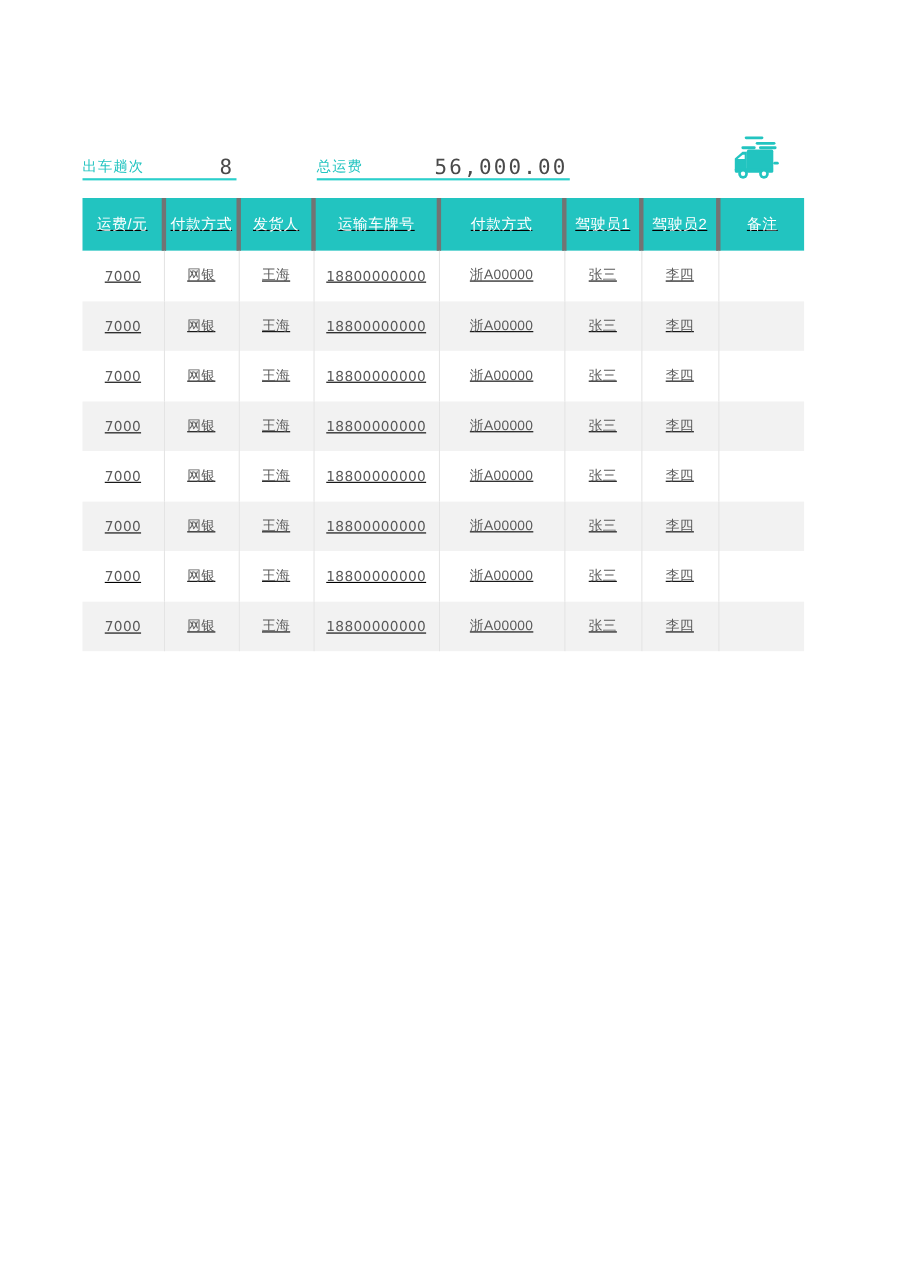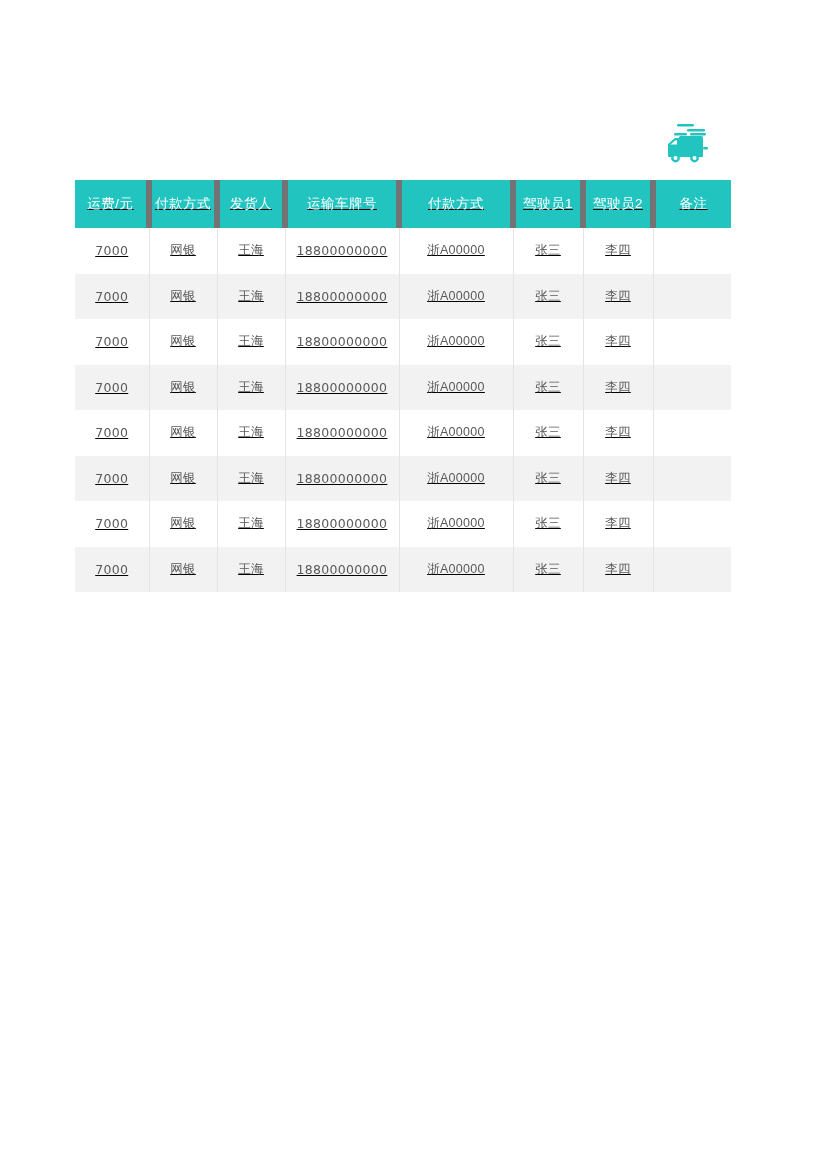--- a/index.html
+++ b/index.html
@@ -60,21 +60,21 @@
     table-layout:fixed;
     width:656px;
   }
   table.grid th{
     background:#22c4c0;
     color:#ffffff;
     font-weight:400;
     font-size:13.5px;
     height:46px;
     letter-spacing:0.5px;
-    border-left:6px solid #737373;
+    border-left:4px solid #737373;
     border-right:2px solid #ffffff;
     text-align:center;
     vertical-align:middle;
     white-space:nowrap;
   }
   table.grid th:first-child{border-left:none;}
   table.grid th:last-child{border-right:none;}
 
   table.grid td{
     height:43.5px;
@@ -89,20 +89,35 @@
   table.grid td:first-child{border-left:none;}
   table.grid tbody tr:nth-child(odd){background:#ffffff;}
   table.grid tbody tr:nth-child(even){background:#f2f2f2;}
   td.num{font-family:"DejaVu Sans","Liberation Sans",sans-serif;}
 </style>
 </head>
 <body>
 
 <div class="sheet">
 
+  <div class="summary">
+
+    <div class="sum-group g1">
+      <span class="sum-label">出车趟次</span>
+      <span class="sum-value">8</span>
+      <span class="sum-rule"></span>
+    </div>
+
+    <div class="sum-group g2">
+      <span class="sum-label">总运费</span>
+      <span class="sum-value">56,000.00</span>
+      <span class="sum-rule"></span>
+    </div>
+
+  </div>
 
   <div class="truck-icon">
     <svg viewBox="0 0 56 48" xmlns="http://www.w3.org/2000/svg">
       <g fill="#22c4c0">
 
         <rect x="17" y="4" width="17" height="2.6" rx="1.3"></rect>
         <rect x="27" y="9" width="18" height="2.6" rx="1.3"></rect>
         <rect x="14" y="13" width="13" height="2.6" rx="1.3"></rect>
         <rect x="30" y="13" width="16" height="2.6" rx="1.3"></rect>
 

